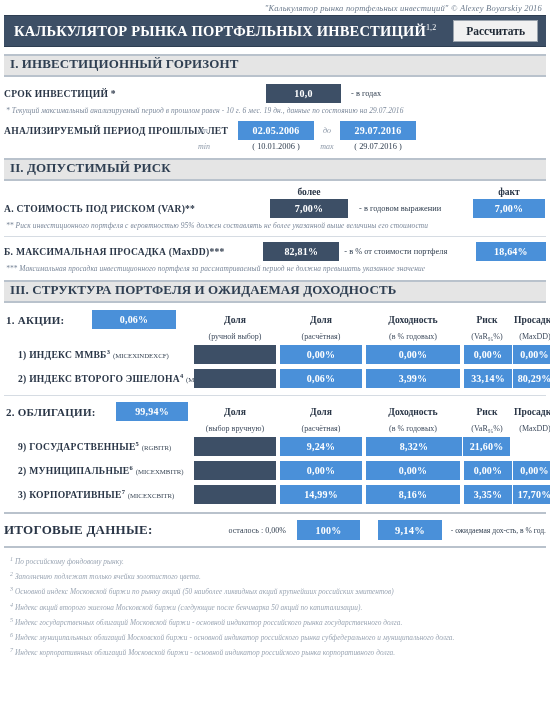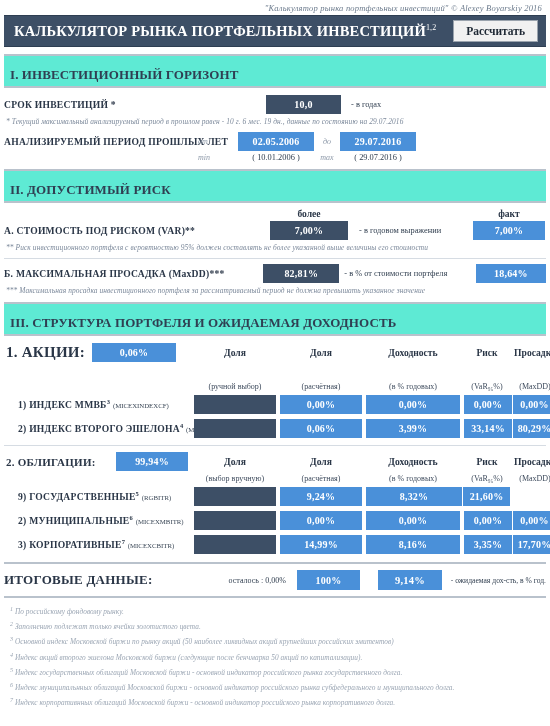--- a/index.html
+++ b/index.html
@@ -57,22 +57,22 @@
     padding: 4px 12px;
     cursor: pointer;
     line-height: 1.1;
   }
 
   
   .sect {
     margin: 7px 4px 0 4px;
     border-top: 2px solid #b9c2cc;
     border-bottom: 2px solid #b9c2cc;
-    padding: 11px 0 3px 6px;
-    background: #5eead4;
+    padding: 0 0 3px 6px;
+    background: #e5e5e5;
   }
   .sect h2 {
     margin: 0;
     font-family: "Liberation Serif", serif;
     font-weight: bold;
     font-size: 13px;
     color: #2f3f52;
     letter-spacing: .1px;
   }
 
@@ -259,30 +259,30 @@
   <div class="box blue" style="width:72px">18,64%</div>
 </div>
 <div class="note">*** Максимальная просадка инвестиционного портфеля за рассматриваемый период не должна превышать указанное значение</div>
 
 <div class="sect">
   <h2>III. СТРУКТУРА ПОРТФЕЛЯ И ОЖИДАЕМАЯ ДОХОДНОСТЬ</h2>
 </div>
 
 <div class="grid-hdr" style="margin-top:7px">
   <div class="cell" style="display:flex;align-items:center">
-    <div class="lbl" style="font-size:15px;width:86px">1. АКЦИИ:</div>
+    <div class="lbl" style="font-size:11px;width:86px">1. АКЦИИ:</div>
     <div class="box blue" style="width:84px">0,06%</div>
   </div>
   <div class="cell colhdr">Доля</div>
   <div class="cell colhdr">Доля</div>
   <div class="cell colhdr">Доходность</div>
   <div class="cell colhdr">Риск</div>
   <div class="cell colhdr">Просадка</div>
 </div>
-<div class="grid-hdr" style="margin-top:20px">
+<div class="grid-hdr" style="margin-top:3px">
   <div class="cell"></div>
   <div class="cell colsub">(ручной выбор)</div>
   <div class="cell colsub">(расчётная)</div>
   <div class="cell colsub">(в % годовых)</div>
   <div class="cell colsub">(VaR₉₅%)</div>
   <div class="cell colsub">(MaxDD)</div>
 </div>
 
 <div class="grid-row" style="margin-top:4px">
   <div class="cell lbl" style="padding-left:14px"><span>1) ИНДЕКС ММВБ</span><sup>3</sup> <span class="ticker">(MICEXINDEXCF)</span></div>

